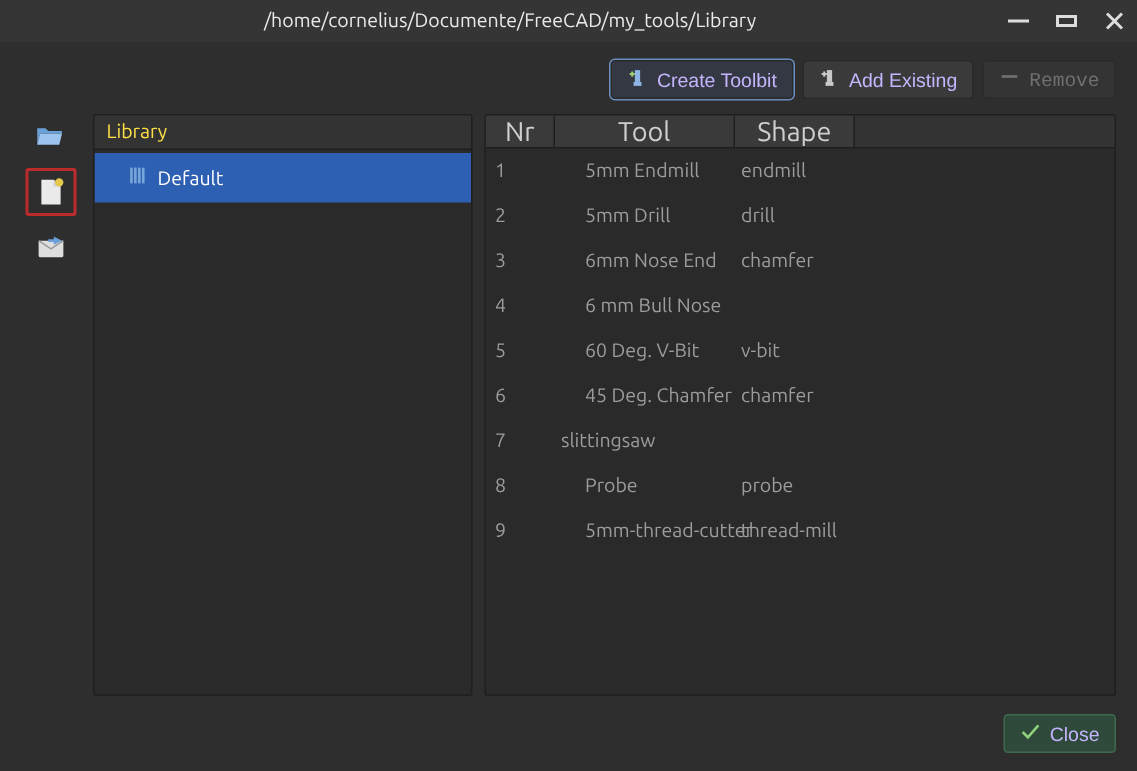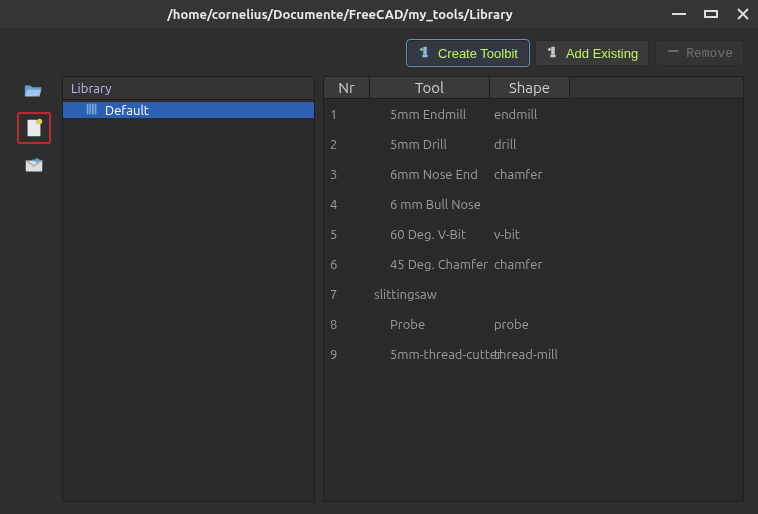--- a/index.html
+++ b/index.html
@@ -11,21 +11,21 @@
     color: #cfcfcf;
     overflow: hidden;
   }
   
   .titlebar {
     height: 28px;
     background: #353535;
     display: flex; align-items: center;
     padding: 0 8px;
     color: #eaeaea;
-    font-weight: 700;
+    font-weight: 400;
   }
   .titlebar .title-text { flex: 1; text-align: center; }
   .titlebar .win-controls { display: flex; gap: 18px; align-items:center; }
   .titlebar .win-controls span { width:14px; display:inline-flex; justify-content:center; }
   .win-min { border-bottom: 2px solid #ddd; width:10px; height:0; display:inline-block; }
   .win-max { border: 2px solid #ddd; width:8px; height:8px; display:inline-block; }
   .win-close svg { width:12px; height:12px; }
 
   
   .window-body {
@@ -37,21 +37,21 @@
   .top-toolbar {
     display:flex; justify-content:flex-end; gap:6px;
     margin-bottom: 10px;
   }
   .btn {
     height:26px;
     padding: 0 10px;
     background: #3a3a3a;
     border: 1px solid #2a2a2a;
     border-radius: 3px;
-    color: #bef264;
+    color: #c4b5fd;
     display:inline-flex; align-items:center; gap:6px;
     font-size:13px;
     cursor:pointer;
   }
   .btn.primary {
     background: #2f4a3a;
     border:1px solid #3f6a4f;
   }
   .btn.focused {
     outline: 1px solid #6a8dbf;
@@ -99,30 +99,30 @@
     border-radius:2px;
   }
   .library-panel {
     width: 253px;
     display:flex; flex-direction:column;
   }
   .panel-header {
     background:#333;
     border-bottom:1px solid #1e1e1e;
     padding:4px 8px;
-    color:#c4b5fd;
+    color:#fde047;
     font-size:13px;
   }
   .tree {
     flex:1; padding:2px 0;
     overflow:auto;
   }
   .tree-item {
     display:flex; align-items:center;
-    height:16px; padding:0 6px 0 22px;
+    height:33px; padding:0 6px 0 22px;
     gap:6px;
     cursor:pointer;
   }
   .tree-item.selected {
     background:#2d5fb3;
     color:#fff;
   }
   .tree-item svg { width:14px; height:14px; }
 
   
@@ -135,21 +135,21 @@
     display:flex;
     background:#333;
     border-bottom:1px solid #1e1e1e;
     height:22px;
     align-items:stretch;
   }
   .th {
     border-right:1px solid #1e1e1e;
     display:flex; align-items:center; justify-content:center;
     color:#cfcfcf;
-    font-size:15px;
+    font-size:18px;
     background:#3a3a3a;
   }
   .th.nr { width:46px; }
   .th.tool { width:120px; }
   .th.shape { width:80px; }
   .th.filler { flex:1; background:#333; border-right:none;}
   .tbody {
     flex:1;
     overflow:auto;
   }
@@ -315,14 +315,24 @@
           <div class="row">
             <div class="cell nr">9</div>
             <div class="cell tool">5mm-thread-cutter</div>
             <div class="cell shape">thread-mill</div>
           </div>
         </div>
     </div>
 
   </div>
 
+  <div class="footer">
+    <button class="btn primary">
+      <span>
+        <svg viewBox="0 0 16 16">
+            <path d="M2 8l4 4 8-9" fill="none" stroke="#8fd07a" stroke-width="2"></path>
+          </svg>
+      </span>
+      <span>Close</span>
+    </button>
+  </div>
 
 </div>
 
 </body></html>

